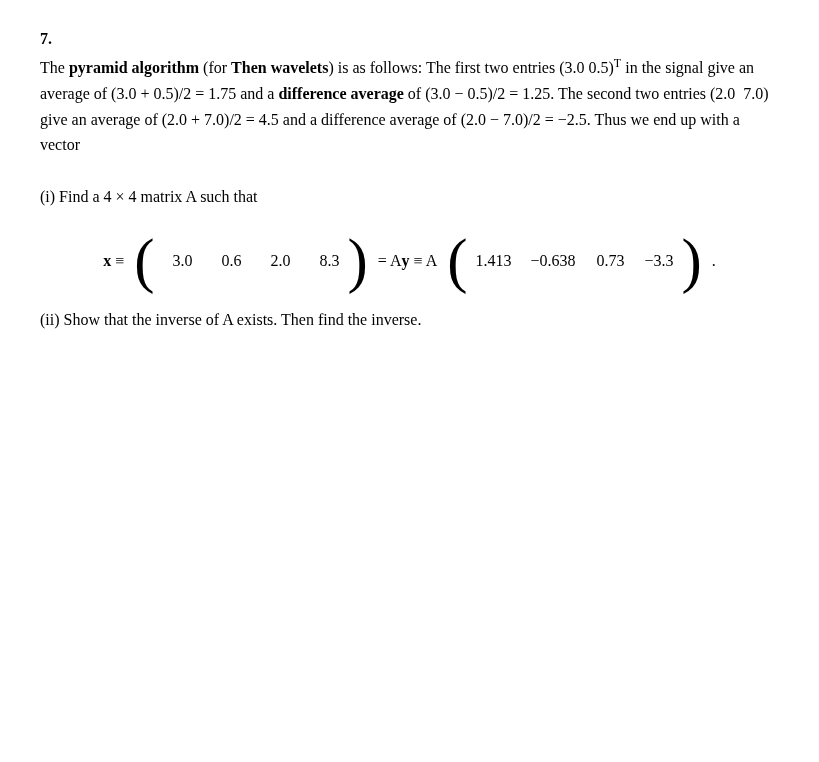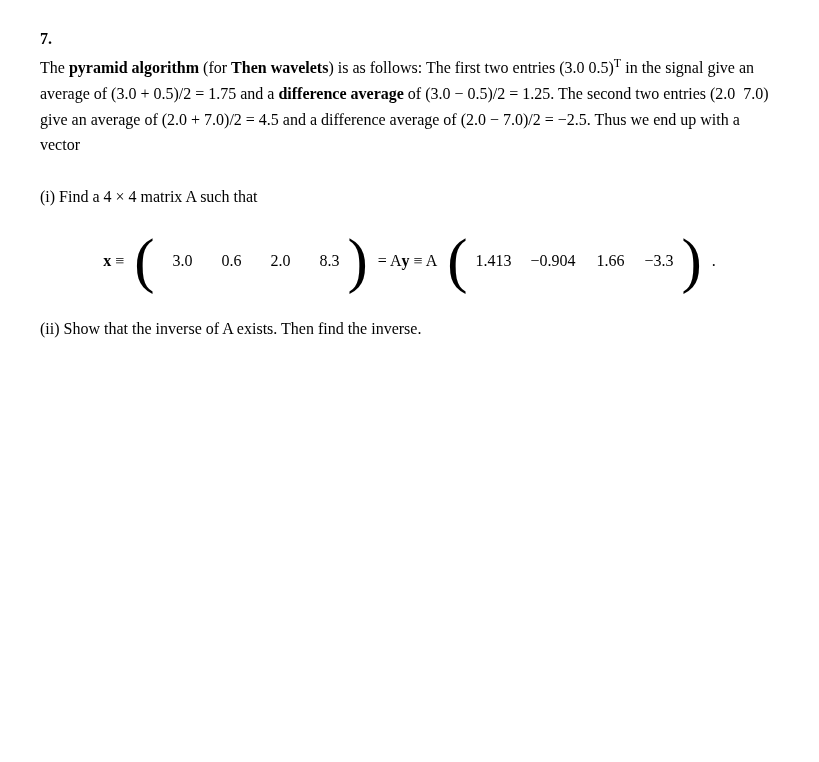--- a/index.html
+++ b/index.html
@@ -94,21 +94,21 @@
       min-width: 30px;
       text-align: right;
     }
 
     .part-label {
       margin-top: 30px;
       margin-bottom: 25px;
     }
 
     .subpart-label {
-      margin-top: 28px;
+      margin-top: 19px;
     }
   </style>
 </head>
 <body>
 
 <div class="section">
   <div class="problem-header">
     <span class="bold">7.</span>
   </div>
 
@@ -142,22 +142,22 @@
     </div>
     <span class="matrix-bracket-right">)</span>
   </div>
 
   <span>= <span class="italic">A</span><b>y</b> ≡ <span class="italic">A</span></span>
 
   <div class="matrix-wrap">
     <span class="matrix-bracket-left">(</span>
     <div class="matrix-col">
       <span>1.413</span>
-      <span>−0.904</span>
-      <span>1.66</span>
+      <span>−0.638</span>
+      <span>0.73</span>
       <span>−3.3</span>
     </div>
     <span class="matrix-bracket-right">)</span>
   </div>
 
   <span>.</span>
 </div>
 
 <div class="subpart-label">
   <span>(ii) Show that the inverse of <span class="italic">A</span> exists. Then find the inverse.</span>

